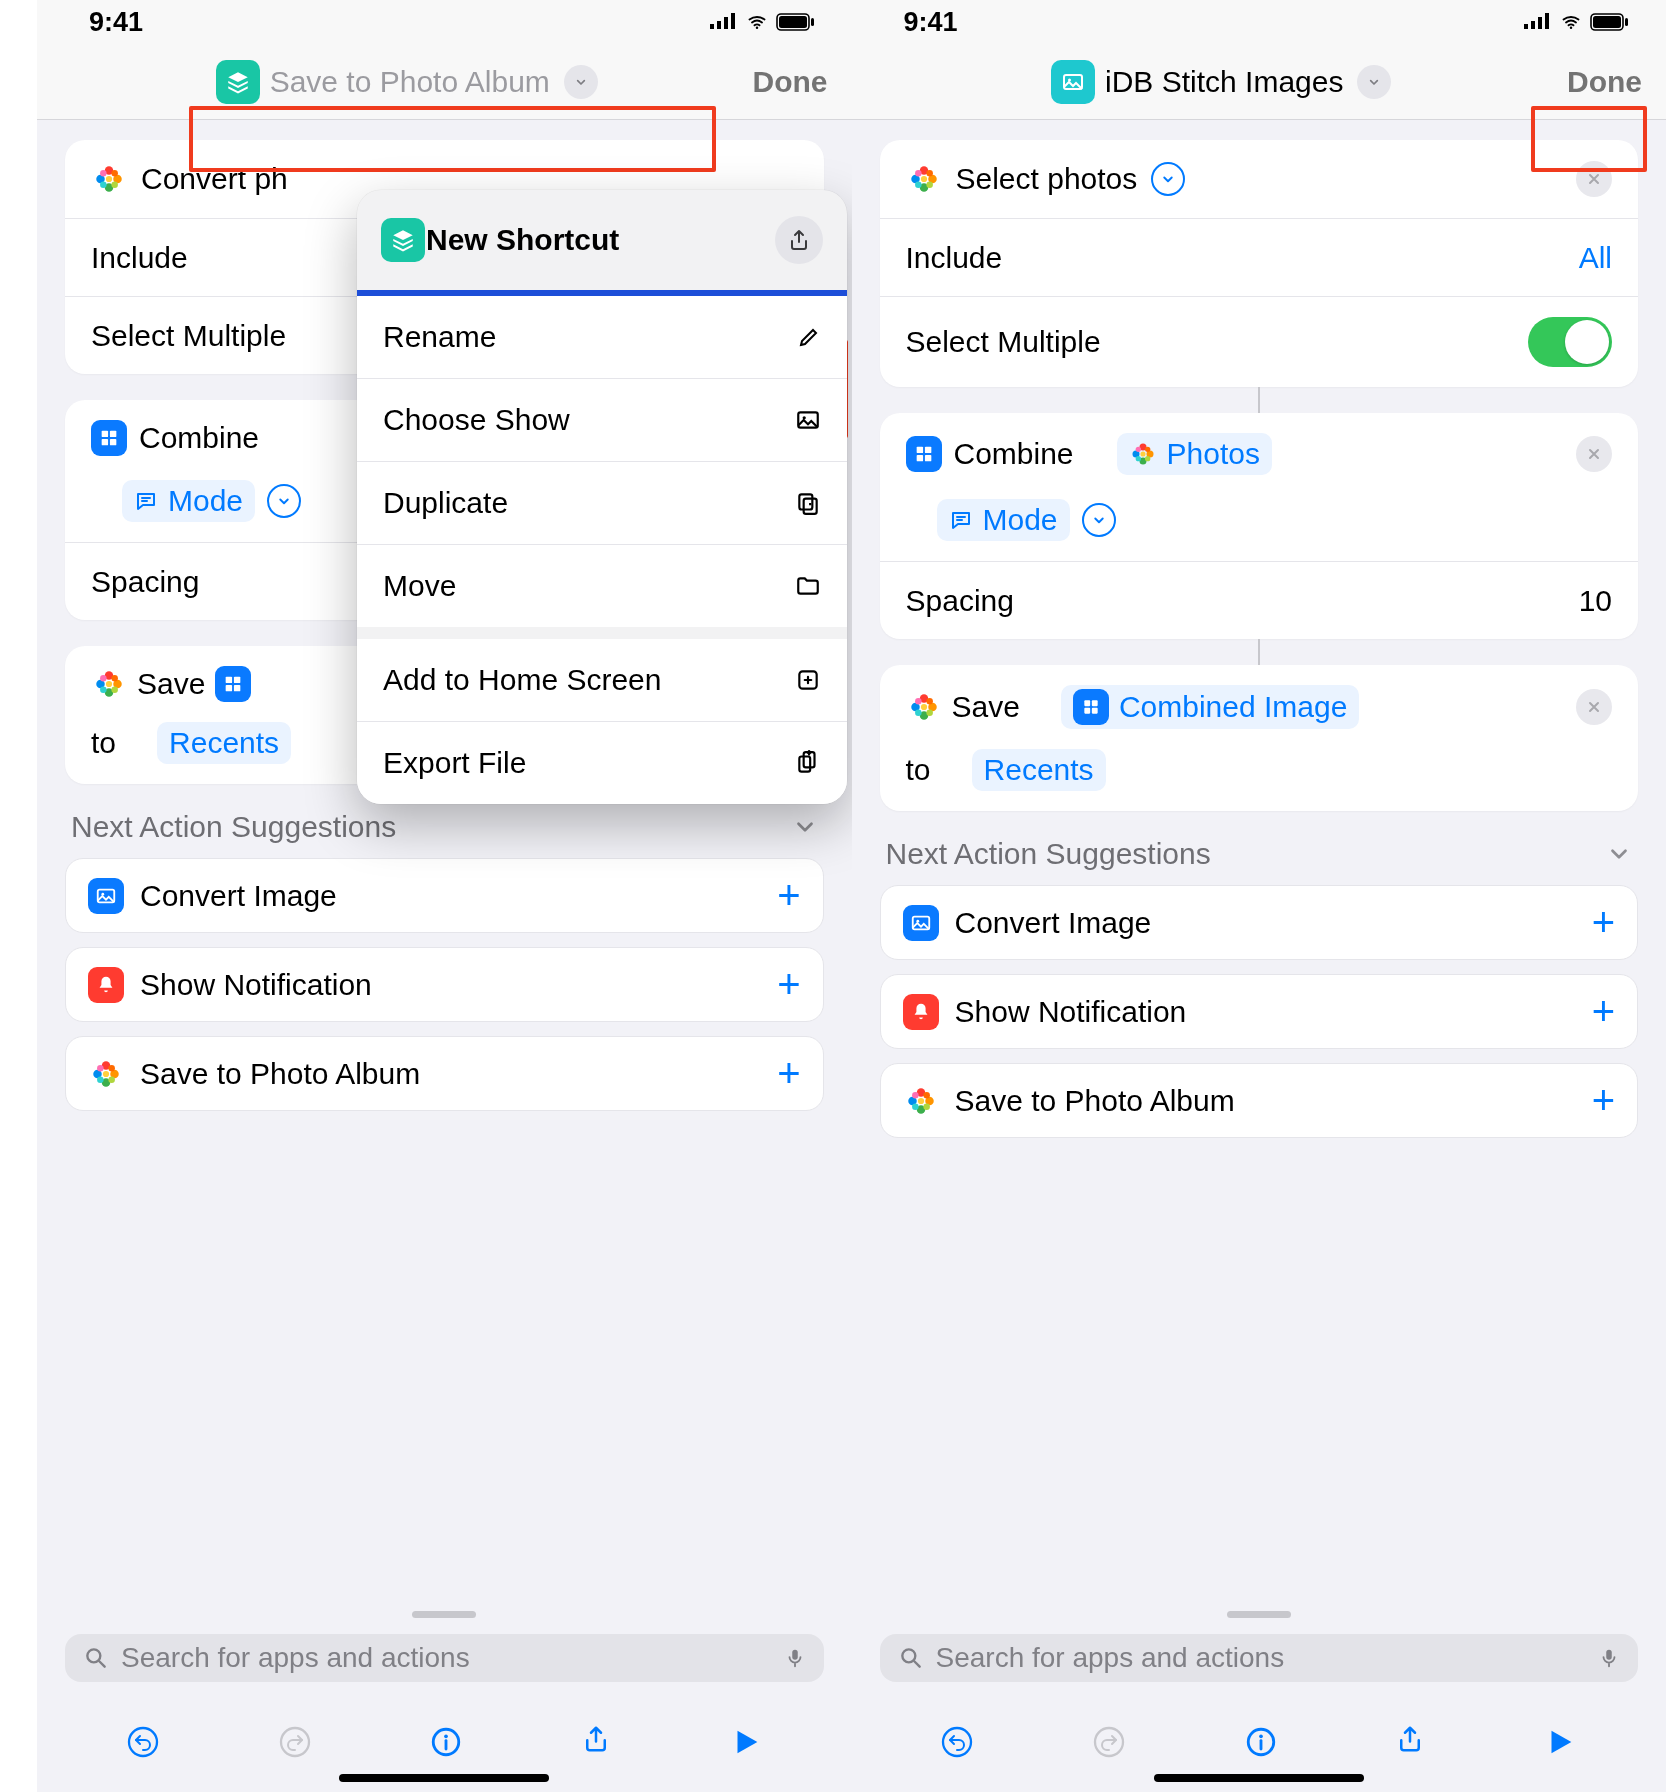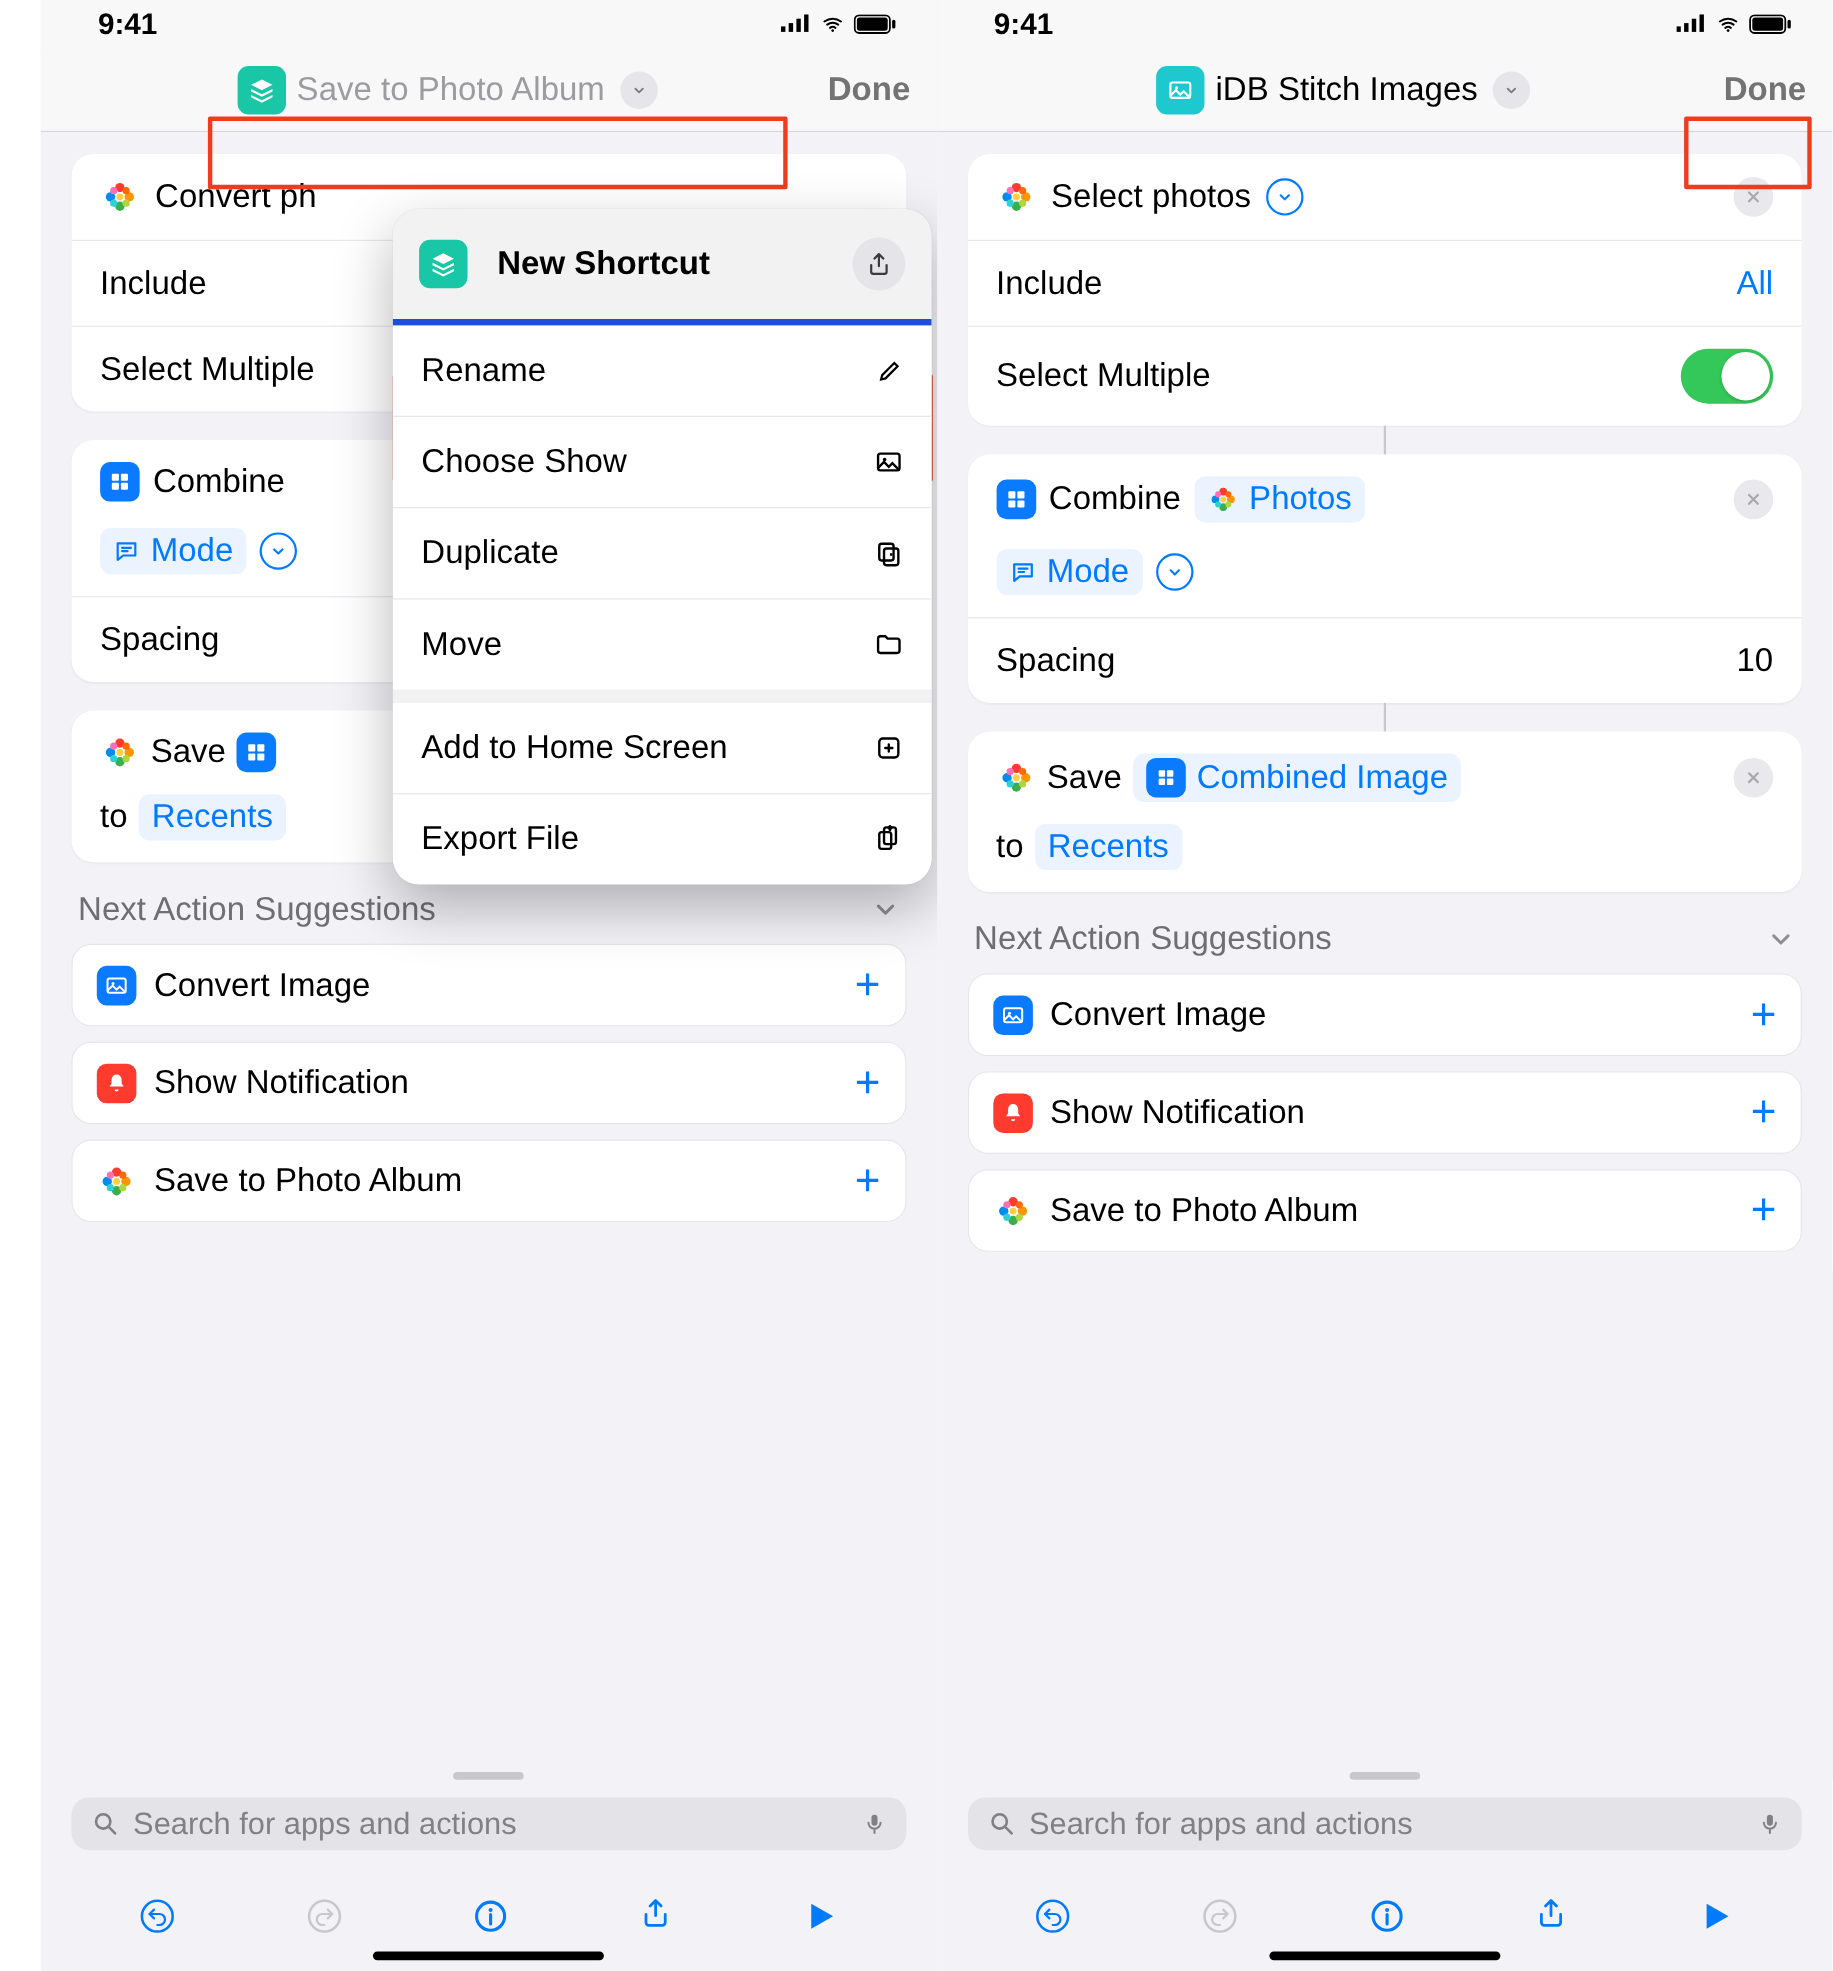--- a/index.html
+++ b/index.html
@@ -21,21 +21,21 @@
 
   .content { padding: 20px 28px 0 28px; }
   .card { background: #fff; border-radius: 20px; margin-bottom: 26px; box-shadow: 0 1px 2px rgba(0,0,0,.04); overflow: hidden; }
   .row { padding: 20px 26px; display: flex; align-items: center; gap: 14px; min-height: 78px; }
   .row + .row { border-top: 1px solid #e5e5ea; }
   .row-label { font-size: 30px; font-weight: 500; }
   .row-value { font-size: 30px; color: #007aff; }
   .grow { flex: 1; }
   .circle-chev { width: 34px; height: 34px; border-radius: 50%; border: 2px solid #007aff; display: inline-flex; align-items: center; justify-content: center; color: #007aff; }
   .clear-btn { width: 36px; height: 36px; border-radius: 50%; background: #e8e8ed; display: inline-flex; align-items: center; justify-content: center; color: #a8a8ad; }
-  .pill { background: #eaf3ff; border-radius: 10px; padding: 4px 12px; display: inline-flex; align-items: center; gap: 10px; }
+  .pill { background: #eaf3ff; border-radius: 10px; padding: 4px 12px; display: inline-flex; align-items: center; gap: 10px; margin-left: 31px; }
   .icon-sm { width: 36px; height: 36px; border-radius: 9px; display: inline-flex; align-items: center; justify-content: center; }
   .icon-blue { background: #0a7aff; color: #fff; }
   .icon-red { background: #ff3b30; color: #fff; }
 
   .switch { width: 84px; height: 50px; border-radius: 25px; position: relative; }
   .switch.on { background: #34c759; }
   .switch.on::after { content: ""; width: 44px; height: 44px; background: #fff; border-radius: 50%; position: absolute; top: 3px; right: 3px; box-shadow: 0 1px 3px rgba(0,0,0,.2); }
 
   .connector { height: 26px; display:flex; align-items:center; justify-content:center; margin-top:-26px; margin-bottom:0; }
   .connector::before { content:""; width:2px; height:26px; background:#c7c7cc; }
@@ -49,21 +49,21 @@
   .drag-handle { width:64px; height:7px; background:#c7c7cc; border-radius:4px; margin:0 auto 16px auto; }
   .searchbar { background:#e3e3e8; border-radius:16px; height:48px; display:flex; align-items:center; gap:12px; padding:0 18px; color:#808086; font-size:28px; }
 
   .toolbar { position:absolute; bottom:0; left:0; right:0; height:100px; display:flex; align-items:center; justify-content:space-around; padding:0 30px; }
   .tb-btn { color:#007aff; }
   .tb-btn.dis { color:#c7c7cc; }
 
   .homeind { position:absolute; bottom:10px; left:50%; transform:translateX(-50%); width:210px; height:8px; background:#000; border-radius:5px; }
 
   .popover { position:absolute; top:190px; left:320px; width:490px; background:#f2f2f3; border-radius:24px; box-shadow: 0 20px 52px rgba(0,0,0,.28), 0 0 0 0.5px rgba(0,0,0,.06); overflow:hidden; z-index:40; }
-  .pop-head { display:flex; align-items:center; gap:27px; padding: 26px 24px; }
+  .pop-head { display:flex; align-items:center; gap:1px; padding: 26px 24px; }
   .pop-title { font-size:30px; font-weight:600; flex:1; }
   .pop-share { width:48px; height:48px; border-radius:50%; background:#e4e4e9; display:inline-flex; align-items:center; justify-content:center; color:#3a3a3c; }
   .pop-sec { border-top:6px solid #1d4ed8;text-align:right; }
   .pop-row { display:flex; align-items:center; justify-content:space-between; padding: 24px 26px; background:#fff; }
   .pop-row + .pop-row { border-top:1px solid #e5e5ea; }
   .pop-row .lbl { font-size:30px; }
   .pop-gap { height:12px; background:#f2f2f3; }
 
   svg { display:block; }
 </style>

